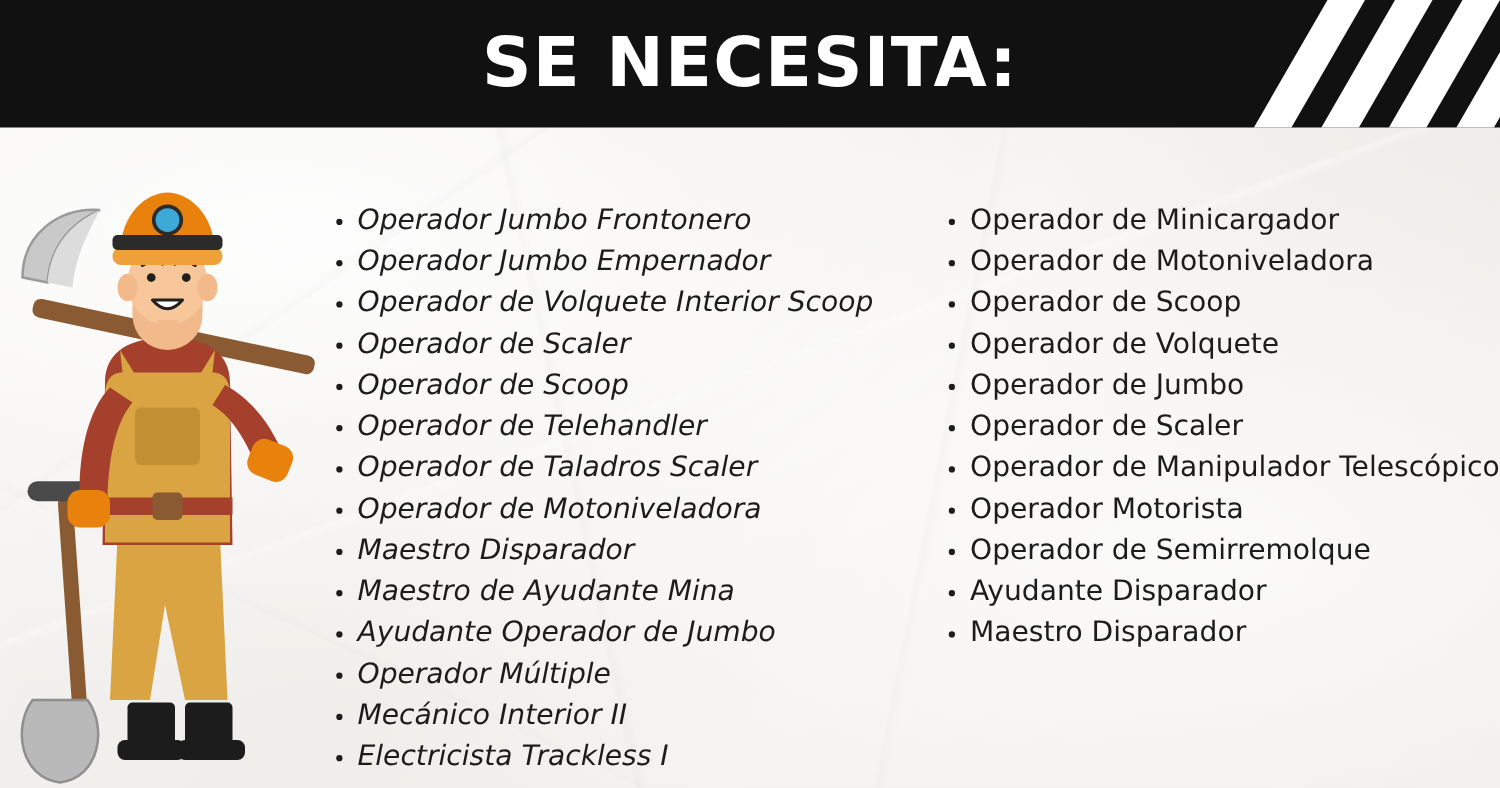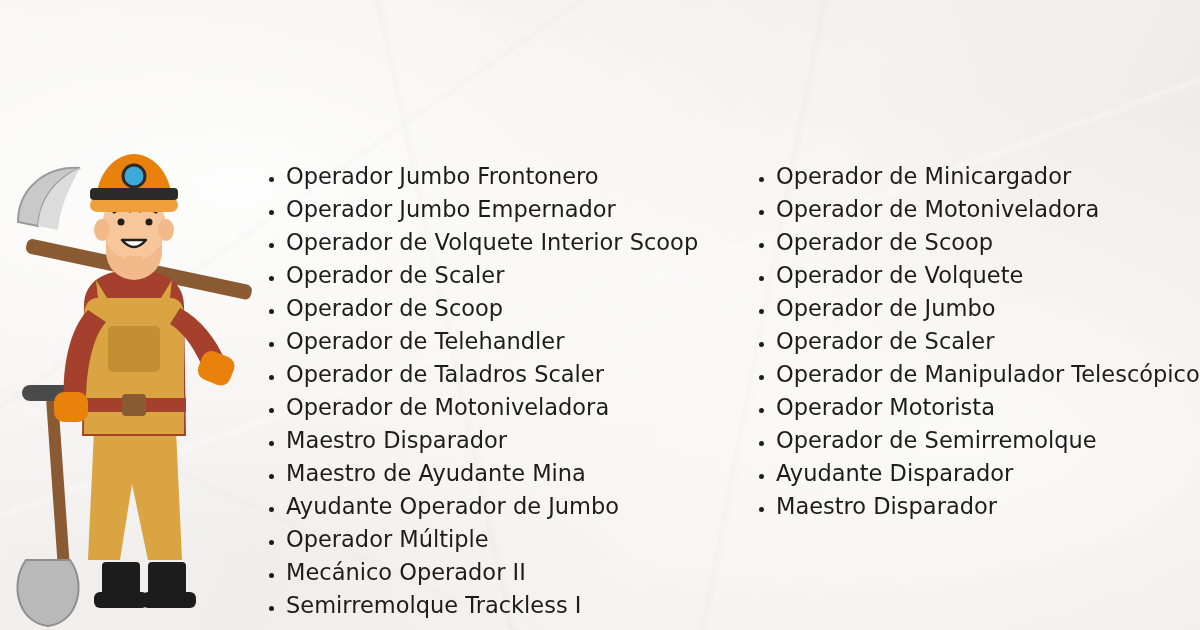--- a/index.html
+++ b/index.html
@@ -86,21 +86,21 @@
     position: absolute;
     top: 160px;
     left: 260px;
     width: 930px;
     display: flex;
     gap: 40px;
   }
   .list-col {
     flex: 0 0 auto;
   }
-  .list-col.col1 { width: 450px; }
+  .list-col.col1 { width: 450px; font-style: italic; }
   .list-col.col2 { width: 455px; }
   ul.job-list {
     margin: 0;
     padding: 0 0 0 26px;
     list-style: disc;
   }
   ul.job-list li {
     color: #1c1c1c;
     font-size: 22.5px;
     line-height: 33px;
@@ -121,20 +121,29 @@
   }
   .miner svg { display: block; }
 </style>
 </head>
 <body>
 
 <div class="poster">
 
   <div class="paper-creases"></div>
 
+  <div class="header-band">
+    <div class="header-title">SE NECESITA:</div>
+    <div class="stripes">
+      <div class="stripe s1"></div>
+      <div class="stripe s2"></div>
+      <div class="stripe s3"></div>
+      <div class="stripe s4"></div>
+    </div>
+  </div>
 
   <div class="miner">
     <svg width="260" height="500" viewBox="0 0 260 500" xmlns="http://www.w3.org/2000/svg">
 
       <g>
         <rect x="18" y="108" width="230" height="15" rx="6" fill="#8a5a32" transform="rotate(12 18 108)"></rect>
         <path d="M8 92 C 8 58, 36 36, 70 38 C 44 50, 30 70, 28 96 Z" fill="#c9c9c9" stroke="#9a9a9a" stroke-width="2"></path>
         <path d="M28 96 C 30 70, 44 50, 70 38 C 58 60, 50 78, 48 100 Z" fill="#dcdcdc"></path>
       </g>
 
@@ -200,22 +209,22 @@
         <li>Operador de Volquete Interior Scoop</li>
         <li>Operador de Scaler</li>
         <li>Operador de Scoop</li>
         <li>Operador de Telehandler</li>
         <li>Operador de Taladros Scaler</li>
         <li>Operador de Motoniveladora</li>
         <li>Maestro Disparador</li>
         <li>Maestro de Ayudante Mina</li>
         <li>Ayudante Operador de Jumbo</li>
         <li>Operador Múltiple</li>
-        <li>Mecánico Operador II</li>
-        <li>Semirremolque Trackless I</li>
+        <li>Mecánico Interior II</li>
+        <li>Electricista Trackless I</li>
       </ul>
     </div>
     <div class="list-col col2">
       <ul class="job-list">
         <li>Operador de Minicargador</li>
         <li>Operador de Motoniveladora</li>
         <li>Operador de Scoop</li>
         <li>Operador de Volquete</li>
         <li>Operador de Jumbo</li>
         <li>Operador de Scaler</li>

